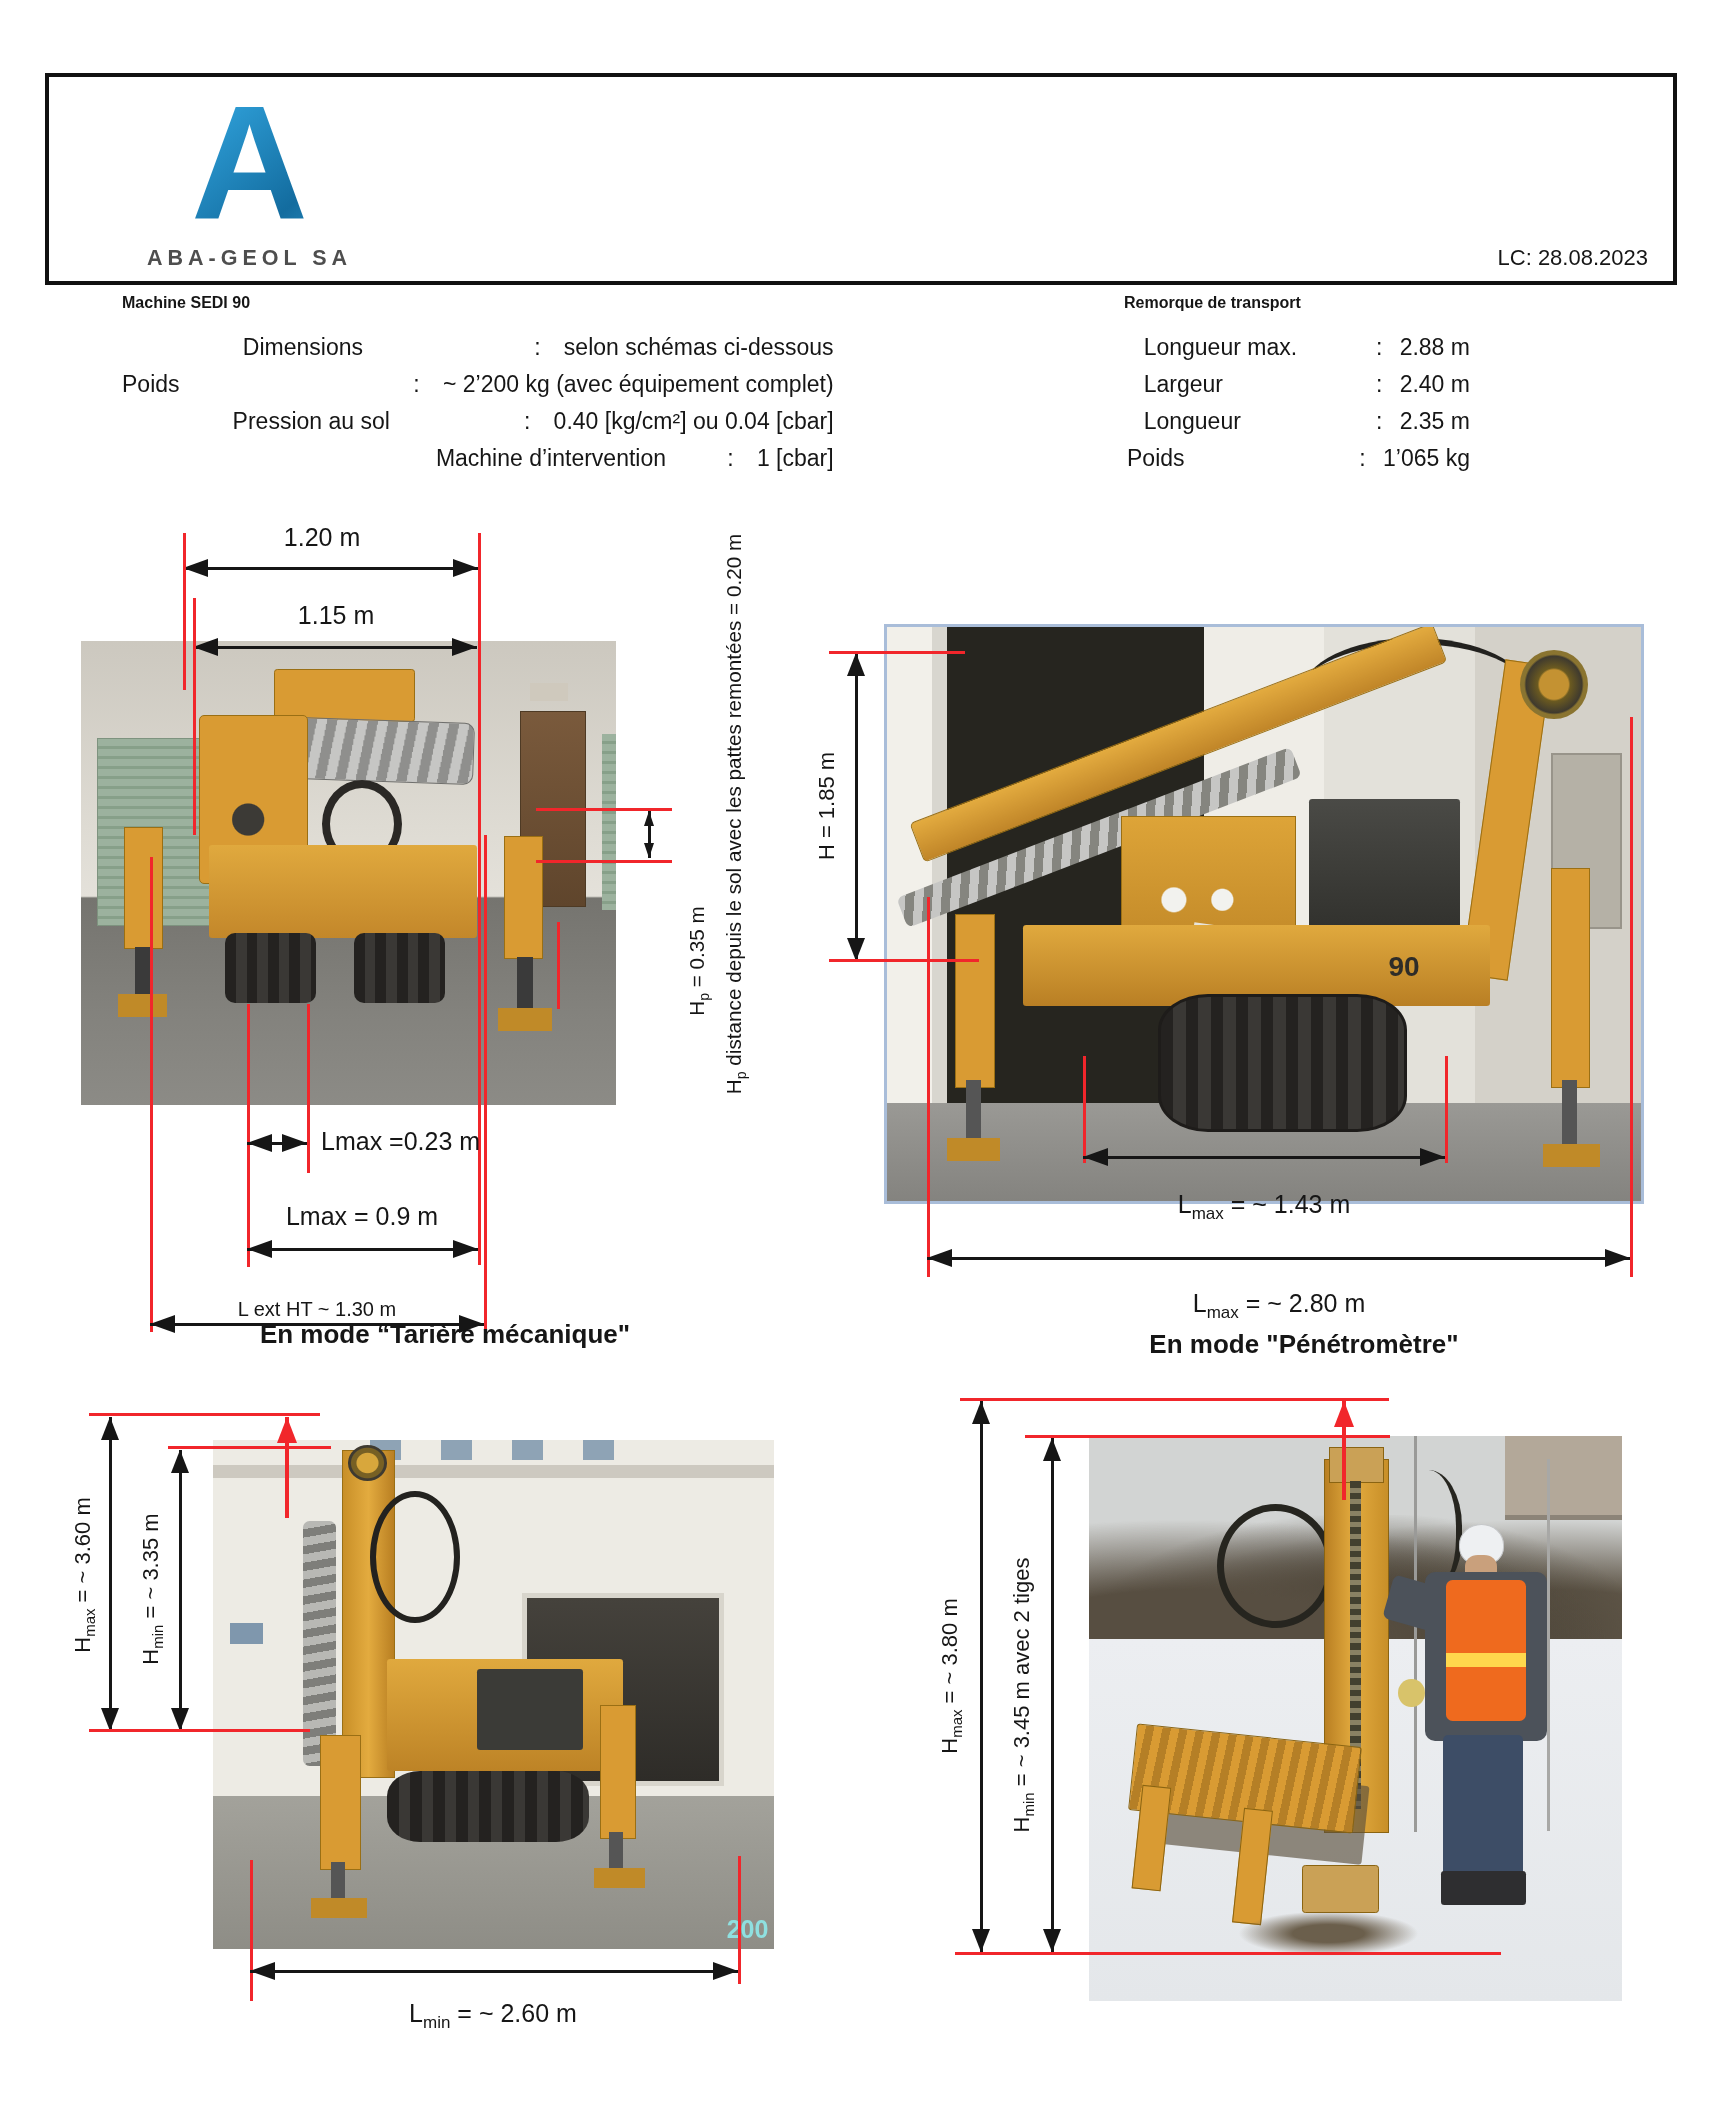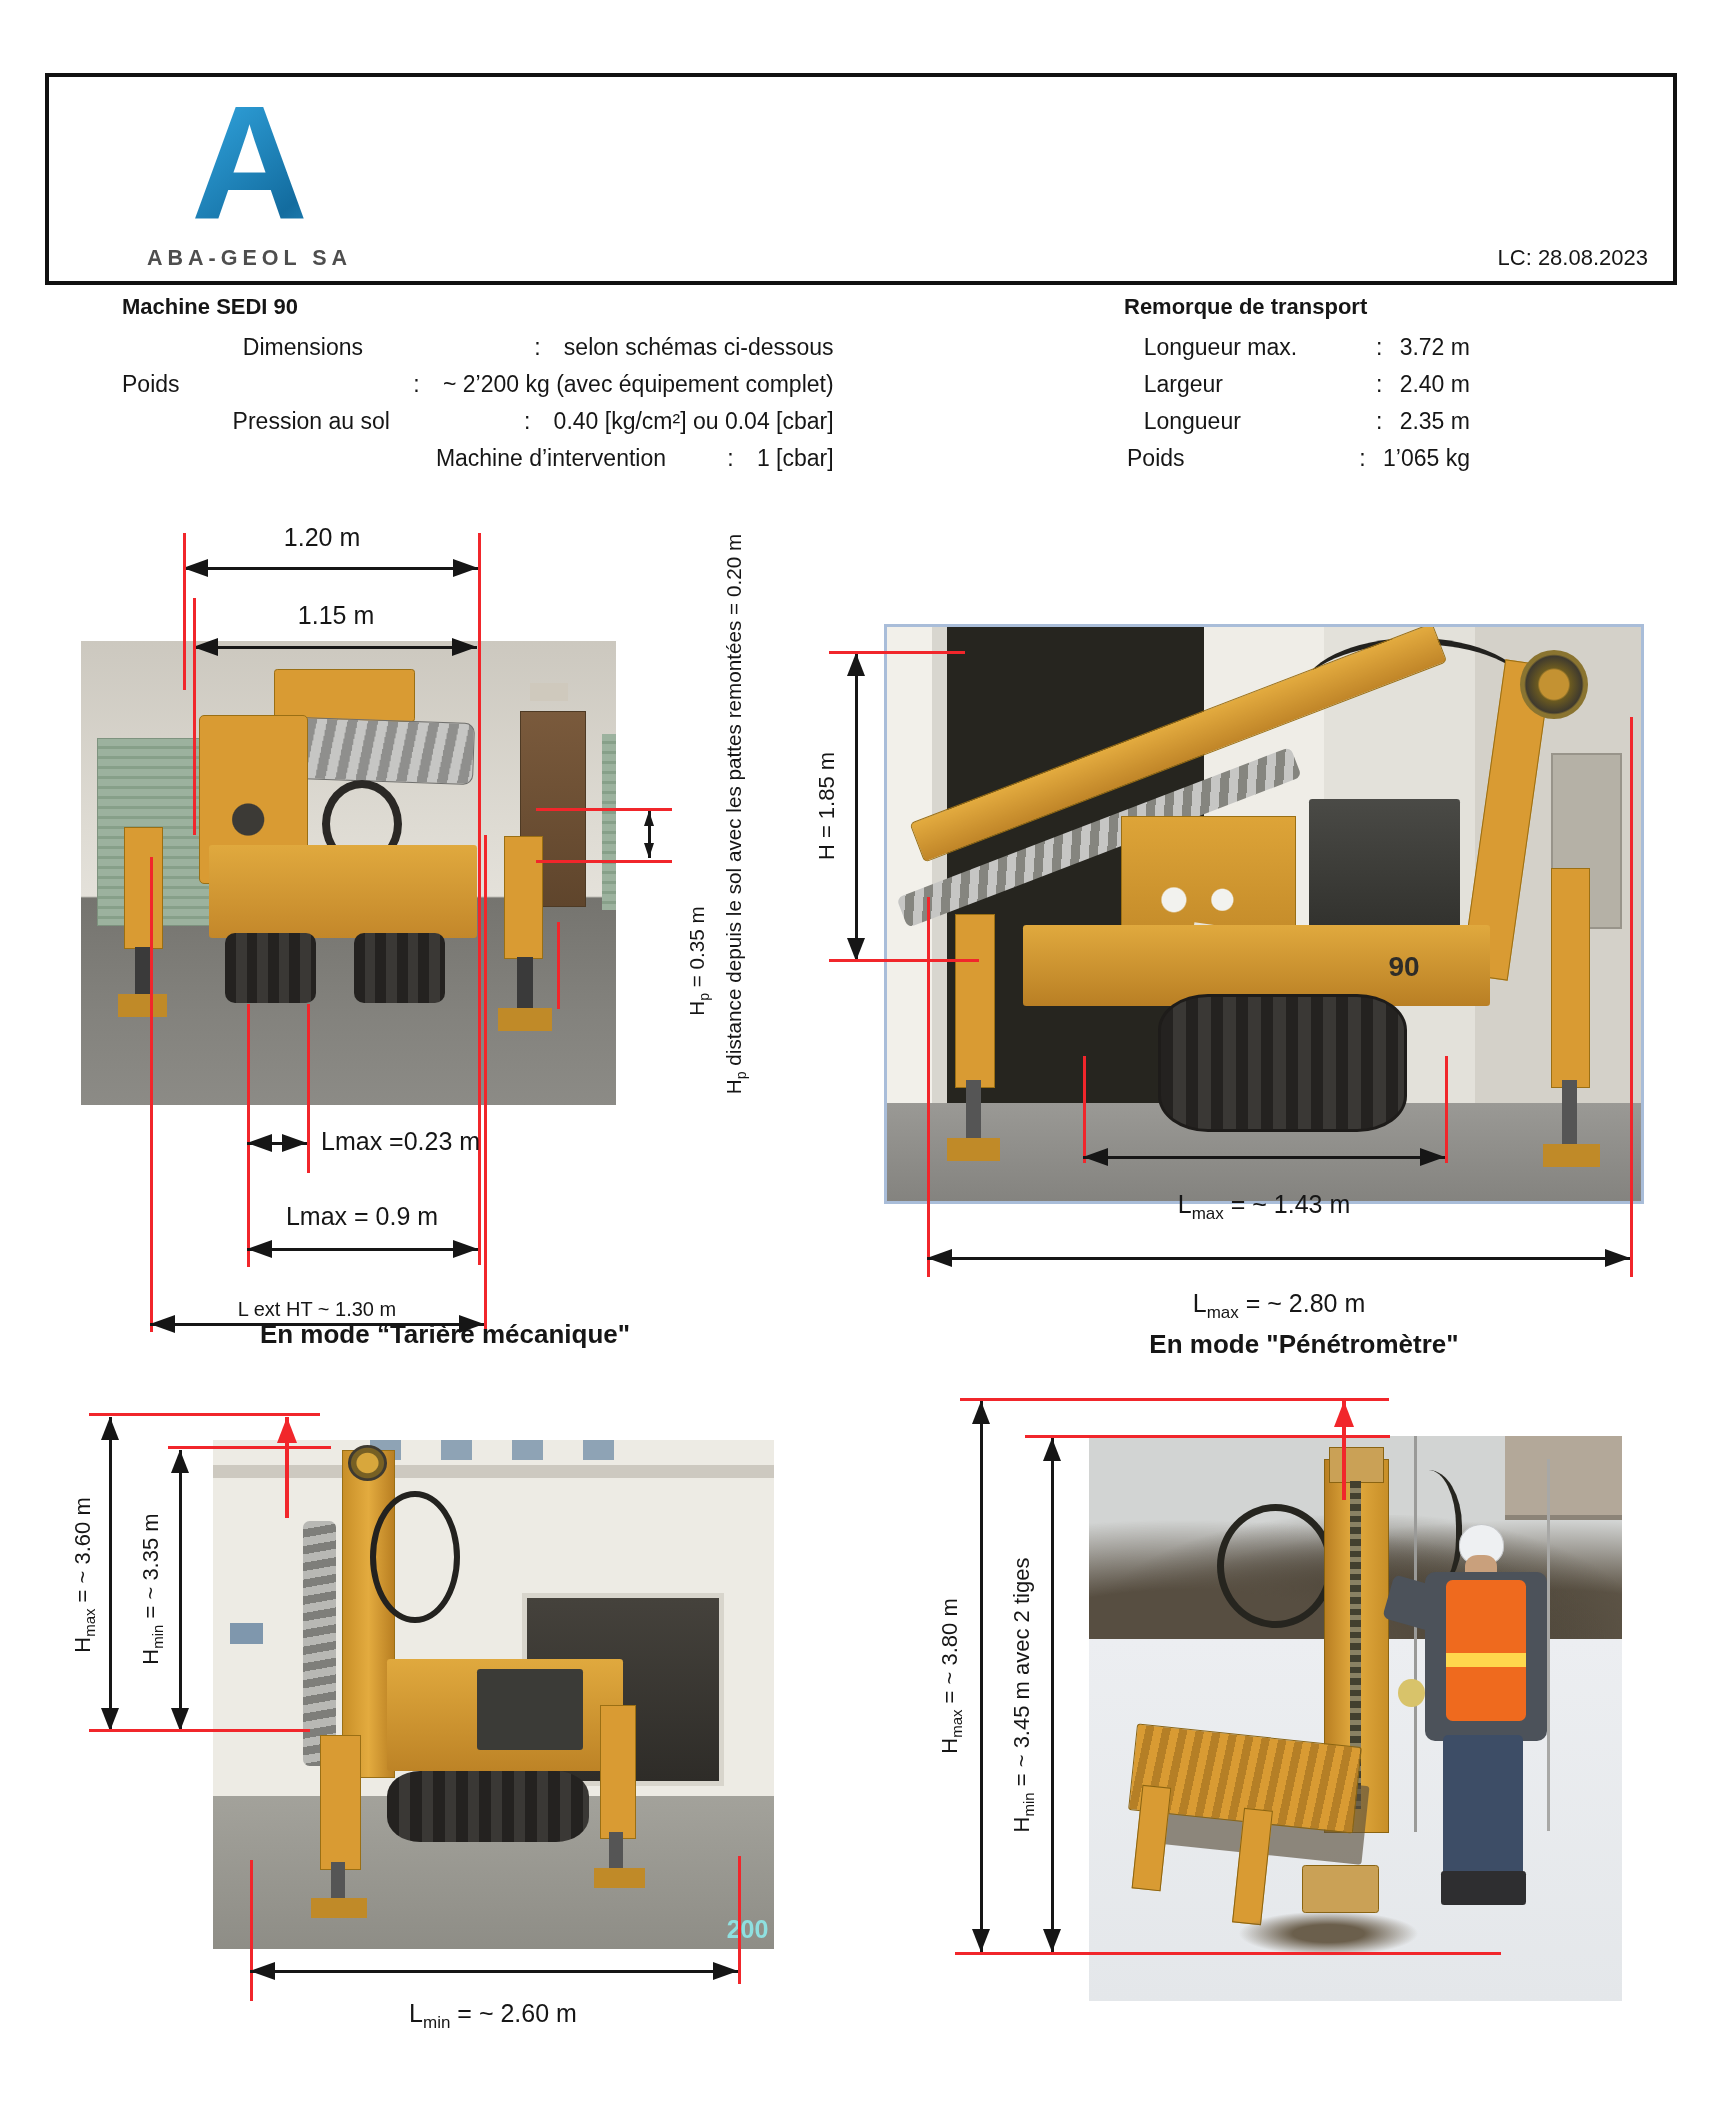--- a/index.html
+++ b/index.html
@@ -8,21 +8,21 @@
   
   .hdr-box{position:absolute;left:45px;top:73px;width:1632px;height:212px;border:4.1px solid #111;box-sizing:border-box;background:#fff;}
   .hdr-title{position:absolute;right:25px;top:25px;font-size:31px;font-weight:bold;letter-spacing:0.4px;}
   .hdr-date{position:absolute;right:25px;bottom:10px;font-size:22px;}
   .logo{position:absolute;left:64px;top:1.7px;text-align:center;width:273px;}
   .logo-a{font-size:162px;line-height:1.02;font-weight:bold;color:#2a97cf;
           background:linear-gradient(140deg,#6ec2ea 5%,#2a97cf 35%,#136c9f 70%,#3aa6d8 100%);
           -webkit-background-clip:text;background-clip:text;-webkit-text-fill-color:transparent;}
   .logo-name{font-size:21.5px;letter-spacing:5px;color:#4e4e4e;font-weight:600;margin-top:1.7px;}
   
-  .spec-title{position:absolute;font-size:22px;font-weight:bold;}
+  .spec-title{position:absolute;font-size:16px;font-weight:bold;}
   .spec-rows{position:absolute;font-size:23px;line-height:37px;}
   .spec-row{display:flex;justify-content:flex-end;}
   .spec-row .lab{display:inline-block;}
   .spec-row .col{display:inline-block;text-align:center;}
   .left-rows .lab{width:268px;}
   .left-rows .col{width:53px;}
   .right-rows .lab{width:215px;}
   .right-rows .col{width:41px;}
   
   .redh{position:absolute;height:3.3px;background:#f1262b;}
@@ -81,21 +81,21 @@
       <span class="col">:</span>
       <span class="val">1 [cbar]</span>
     </div>
 </div>
 
 <div class="spec-title" style="left:1124px;top:294px;">Remorque de transport</div>
 <div class="spec-rows right-rows" style="left:1127px;top:329px;">
   <div class="spec-row">
       <span class="lab">Longueur max.</span>
       <span class="col">:</span>
-      <span class="val">3.72 m</span>
+      <span class="val">2.88 m</span>
     </div>
   <div class="spec-row">
       <span class="lab">Largeur</span>
       <span class="col">:</span>
       <span class="val">2.40 m</span>
     </div>
   <div class="spec-row">
       <span class="lab">Longueur</span>
       <span class="col">:</span>
       <span class="val">2.35 m</span>

